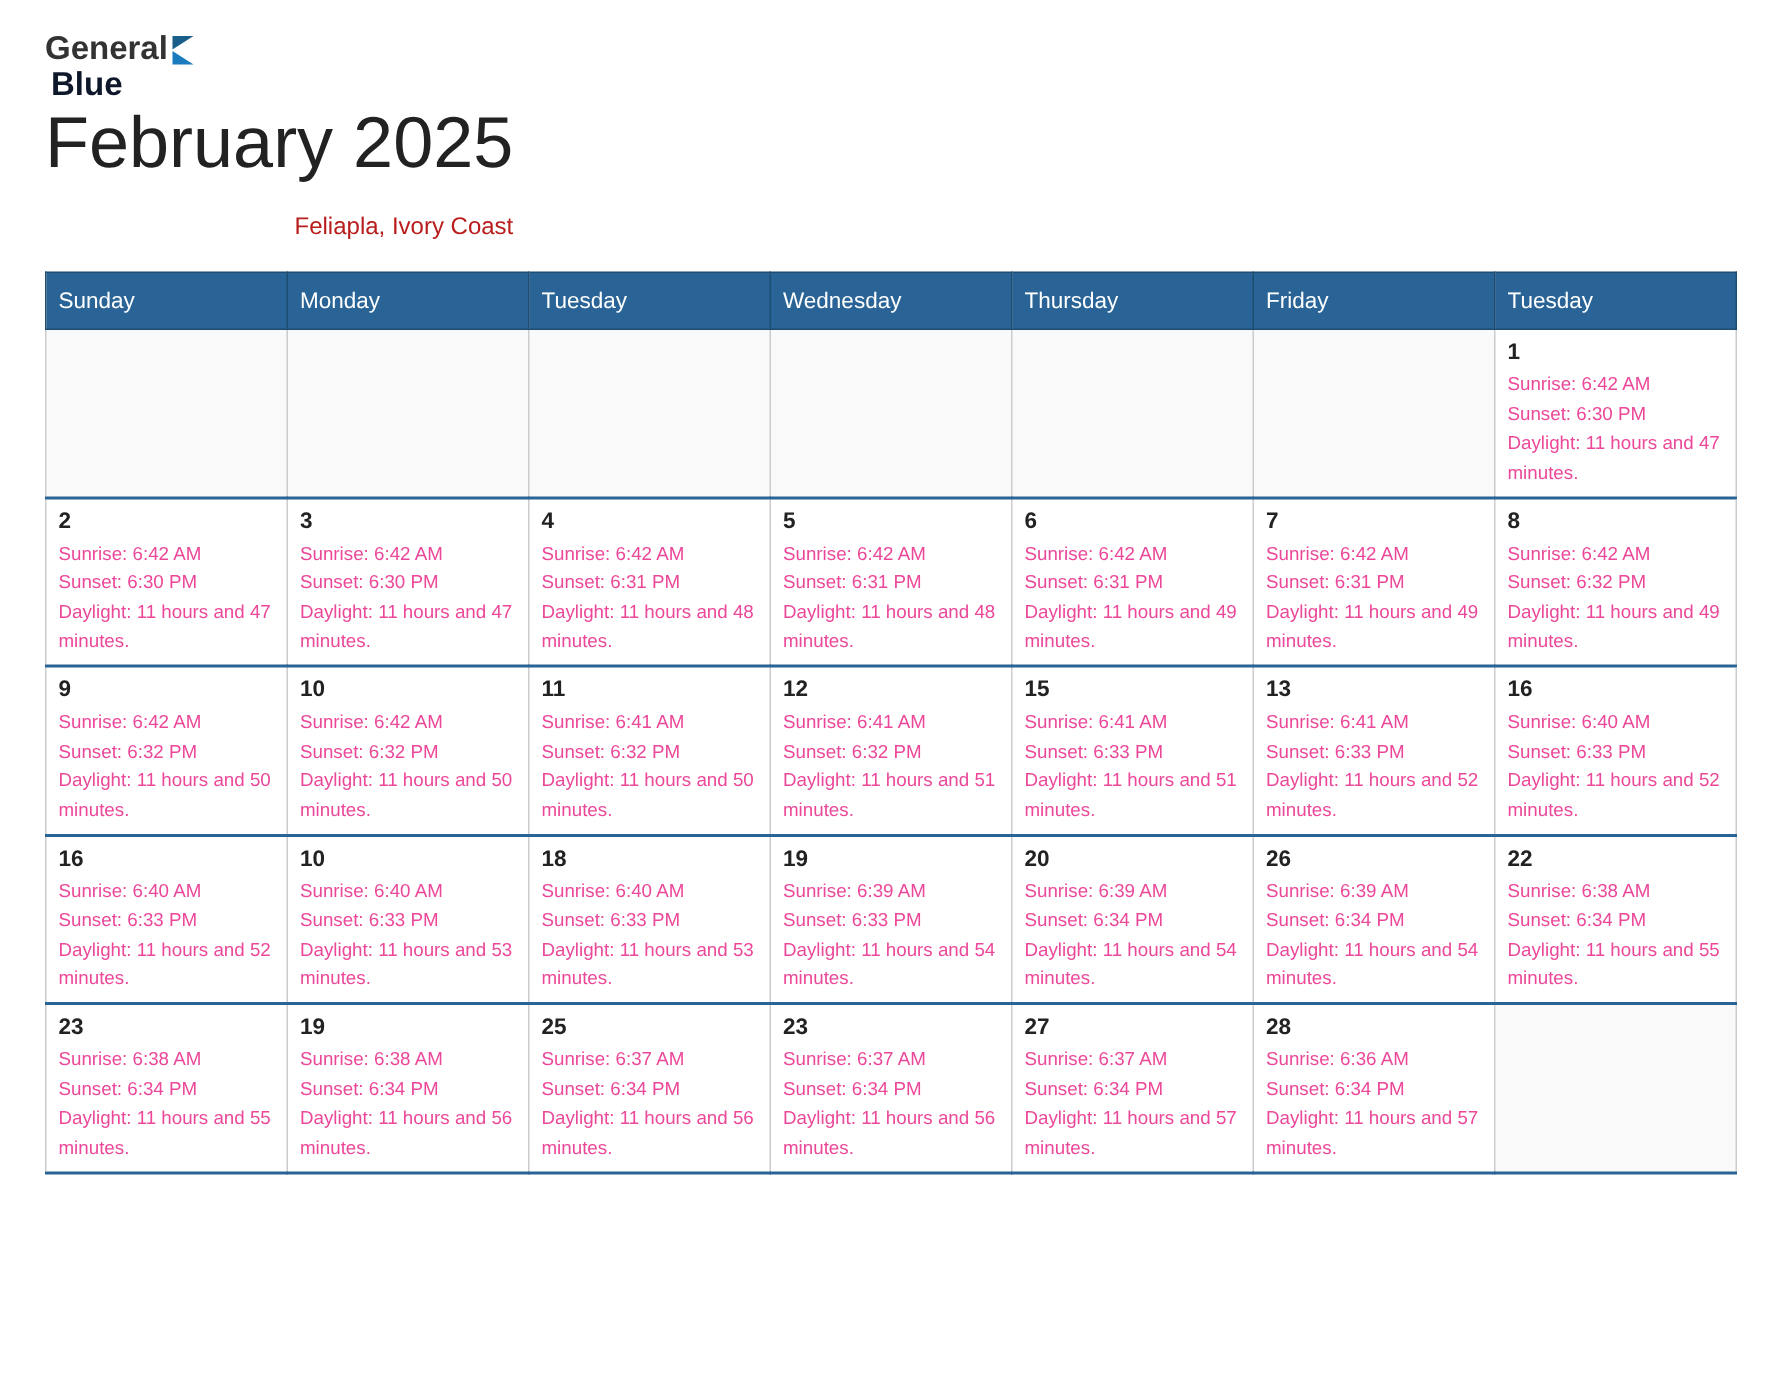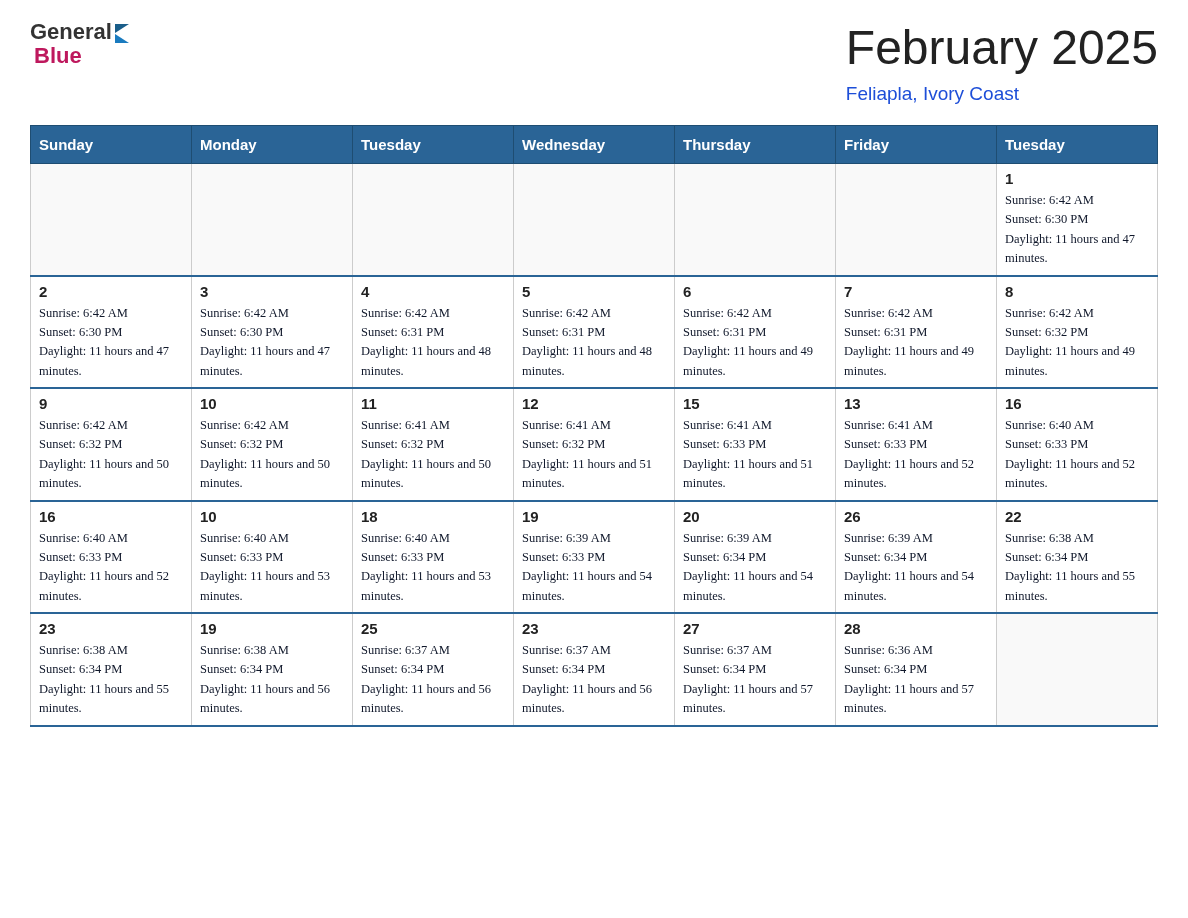--- a/index.html
+++ b/index.html
@@ -8,58 +8,60 @@
       background: #fff;
       padding: 20px 30px;
       width: 1188px;
       min-height: 918px;
     }
     .header {
       display: flex;
       justify-content: space-between;
       align-items: flex-start;
       margin-bottom: 20px;
+      flex-direction: column;
     }
     .logo {
       display: flex;
       align-items: center;
       gap: 4px;
     }
     .logo-text-general {
       font-size: 22px;
       font-weight: bold;
       color: #333;
     }
     .logo-text-blue {
       font-size: 22px;
       font-weight: bold;
-      color: #be185d;
+      color: #0f172a;
     }
     .title-section {
+      text-align: right;
     }
     .month-title {
       font-size: 48px;
       font-weight: normal;
       color: #222;
     }
     .location {
-      font-size: 19px;
-      color: #1d4ed8;
-      margin-top: 8px;
+      font-size: 16px;
+      color: #b91c1c;
+      margin-top: 20px;
     }
     .calendar {
       width: 100%;
       border-collapse: collapse;
     }
     .calendar thead th {
       background: #2a6496;
       color: #fff;
       padding: 10px 8px;
       font-size: 15px;
-      font-weight: bold;
+      font-weight: normal;
       text-align: left;
       border: 1px solid #1e4d72;
     }
     .calendar tbody td {
       border: 1px solid #ccc;
       vertical-align: top;
       padding: 6px 8px;
       font-size: 13px;
       color: #333;
       min-height: 100px;
@@ -71,22 +73,21 @@
     .day-number {
       font-size: 15px;
       font-weight: bold;
       color: #222;
       display: block;
       margin-bottom: 4px;
     }
     .day-info {
       font-size: 12.5px;
       line-height: 1.55;
-      color: #0f172a;
-      font-family: Liberation Serif, serif;
+      color: #ec4899;
     }
     .empty-cell {
       background: #f9f9f9;
     }
   </style>
 </head>
 <body>
 
 <div class="header">
   <div class="logo">

